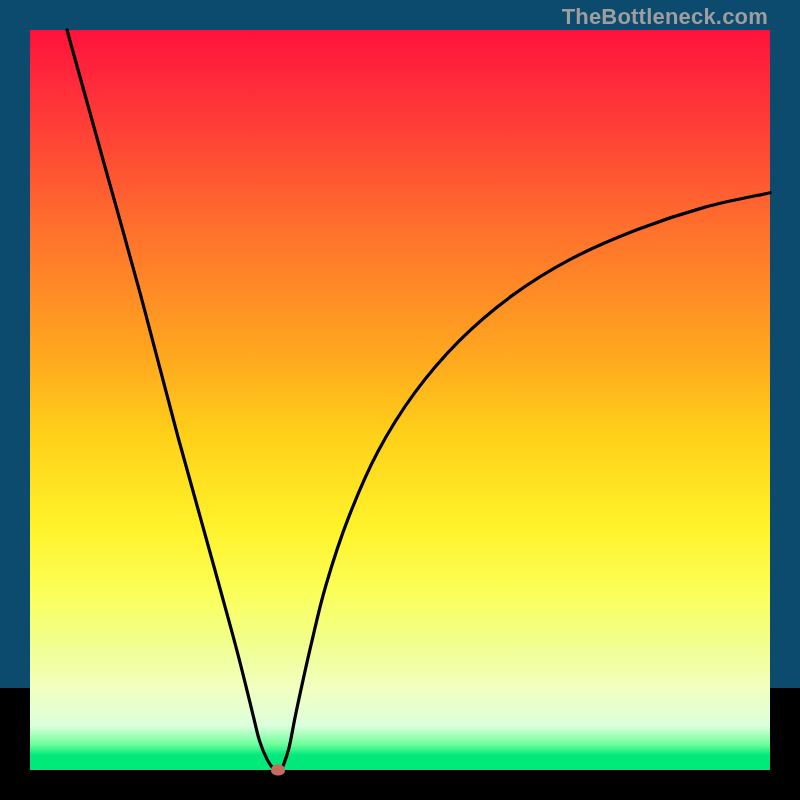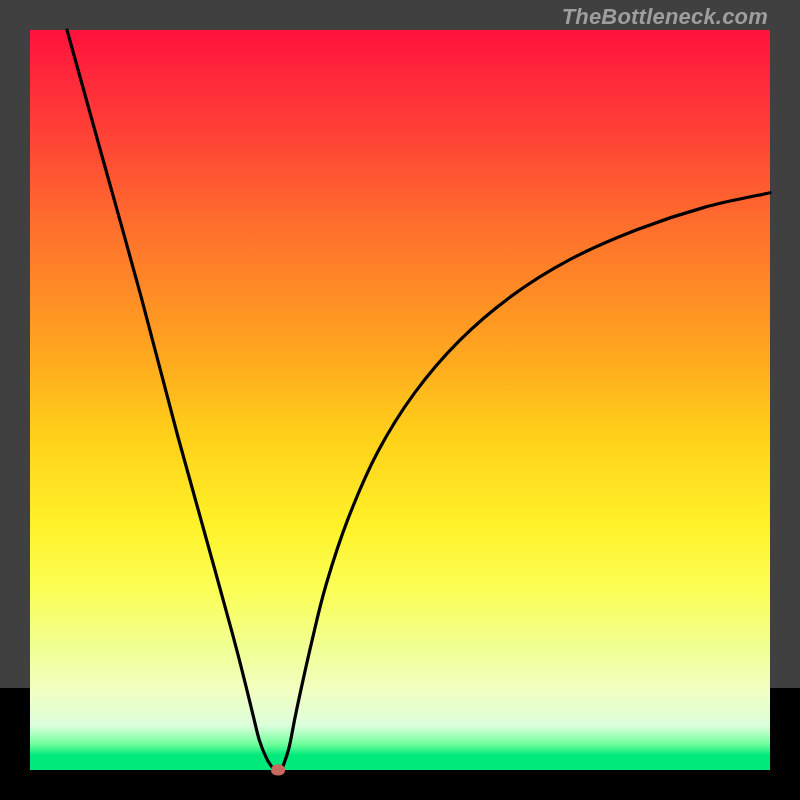--- a/index.html
+++ b/index.html
@@ -8,22 +8,21 @@
     width: 800px;
     height: 800px;
     background: #000;
     overflow: hidden;
     font-family: Arial, Helvetica, sans-serif;
   }
   .frame {
     position: relative;
     width: 800px;
     height: 688px;
-    background: #404040;
-    font-style: italic;
+    background: #0c4a6e;
   }
   .plot-area {
     position: absolute;
     left: 30px;
     top: 30px;
     width: 740px;
     height: 740px;
     background: linear-gradient(
       to bottom,
       #ff123c 0%,

